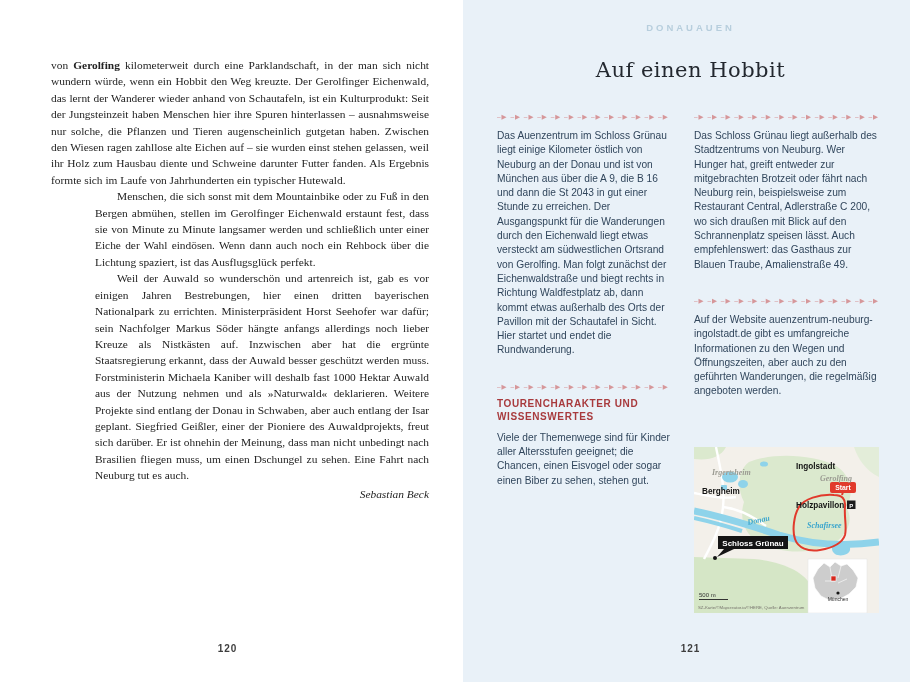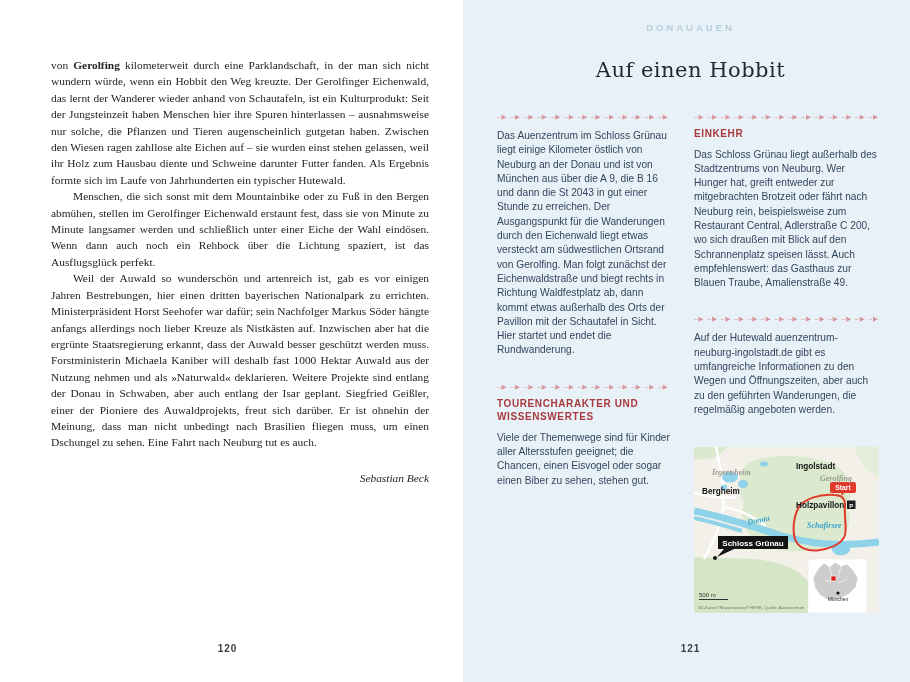--- a/index.html
+++ b/index.html
@@ -4,22 +4,22 @@
 <style>
   * { margin:0; padding:0; box-sizing:border-box; }
   body { width:910px; height:682px; font-family:"Liberation Sans", sans-serif; background:#fff; }
   .spread { position:relative; width:910px; height:682px; overflow:hidden; }
 
   
   .page-left { position:absolute; left:0; top:0; width:455px; height:682px; background:#ffffff;border-radius:21px; }
   .body-copy { position:absolute; left:51px; top:57px; width:378px;
                font-family:"Liberation Serif", serif; font-size:11.4px; line-height:16.4px;
                color:#232323; text-align:justify; }
-  .body-copy p.indent { text-indent:22px; }
-  .author { display:block; text-align:right; font-style:italic; margin-top:19px; }
+  .body-copy p.indent { text-indent:22px;margin-left:44px; }
+  .author { display:block; text-align:right; font-style:italic; margin-top:2px; }
   .folio { position:absolute; bottom:28px; left:0; width:100%; text-align:center;
            font-size:10px; color:#3e3e3e; letter-spacing:1px;font-weight:bold; }
 
   
   .page-right { position:absolute; left:455px; top:0; width:455px; height:682px; background:#e9f1f8;margin-left:8px; }
   .kicker { position:absolute; top:22px; left:0; width:100%; text-align:center;
             font-size:9.5px; letter-spacing:3px; color:#b7cedd; font-weight:bold; }
   .blick-title { position:absolute; top:58px; left:0; width:100%; text-align:center;
                  font-family:"DejaVu Serif", serif; font-size:21px; color:#23282f; letter-spacing:.5px; }
 
@@ -75,26 +75,25 @@
       <div class="section">
         <div class="divider">–▶ –▶ –▶ –▶ –▶ –▶ –▶ –▶ –▶ –▶ –▶ –▶ –▶ –▶ –▶ –▶ –▶ –▶ –▶ –▶ –▶ –▶</div>
         <div class="sec-head">TOURENCHARAKTER UND WISSENSWERTES</div>
         <div class="sec-body">Viele der Themenwege sind für Kinder aller Altersstufen geeignet; die Chancen, einen Eisvogel oder sogar einen Biber zu sehen, stehen gut.</div>
       </div>
     </div>
 
     <div class="col col-2">
       <div class="section">
         <div class="divider">–▶ –▶ –▶ –▶ –▶ –▶ –▶ –▶ –▶ –▶ –▶ –▶ –▶ –▶ –▶ –▶ –▶ –▶ –▶ –▶ –▶ –▶</div>
-        <div class="sec-head">EINKEHR</div>
         <div class="sec-body">Das Schloss Grünau liegt außerhalb des Stadtzentrums von Neuburg. Wer Hunger hat, greift entweder zur mitgebrachten Brotzeit oder fährt nach Neuburg rein, beispielsweise zum Restaurant Central, Adlerstraße C 200, wo sich draußen mit Blick auf den Schrannenplatz speisen lässt. Auch empfehlenswert: das Gasthaus zur Blauen Traube, Amalienstraße 49.</div>
       </div>
       <div class="section">
         <div class="divider">–▶ –▶ –▶ –▶ –▶ –▶ –▶ –▶ –▶ –▶ –▶ –▶ –▶ –▶ –▶ –▶ –▶ –▶ –▶ –▶ –▶ –▶</div>
-        <div class="sec-body">Auf der Hutewald auenzentrum-neuburg-ingolstadt.de gibt es umfangreiche Informationen zu den Wegen und Öffnungszeiten, aber auch zu den geführten Wanderungen, die regelmäßig angeboten werden.</div>
+        <div class="sec-body">Auf der Website auenzentrum-neuburg-ingolstadt.de gibt es umfangreiche Informationen zu den Wegen und Öffnungszeiten, aber auch zu den geführten Wanderungen, die regelmäßig angeboten werden.</div>
       </div>
     </div>
 
     <div class="map-box">
       <svg width="185" height="166" viewBox="0 0 185 166">
 
         <rect x="0" y="0" width="185" height="166" fill="#f3f0ea"></rect>
 
         <path d="M55,15 C80,5 120,8 140,18 C155,25 162,45 152,60 C162,75 150,95 130,100 C110,108 80,105 65,95 C50,88 45,70 50,55 C42,40 45,22 55,15 Z" fill="#dbe9ce"></path>
         <path d="M0,110 L60,112 C90,115 110,125 118,140 L118,166 L0,166 Z" fill="#d5e6c6"></path>

